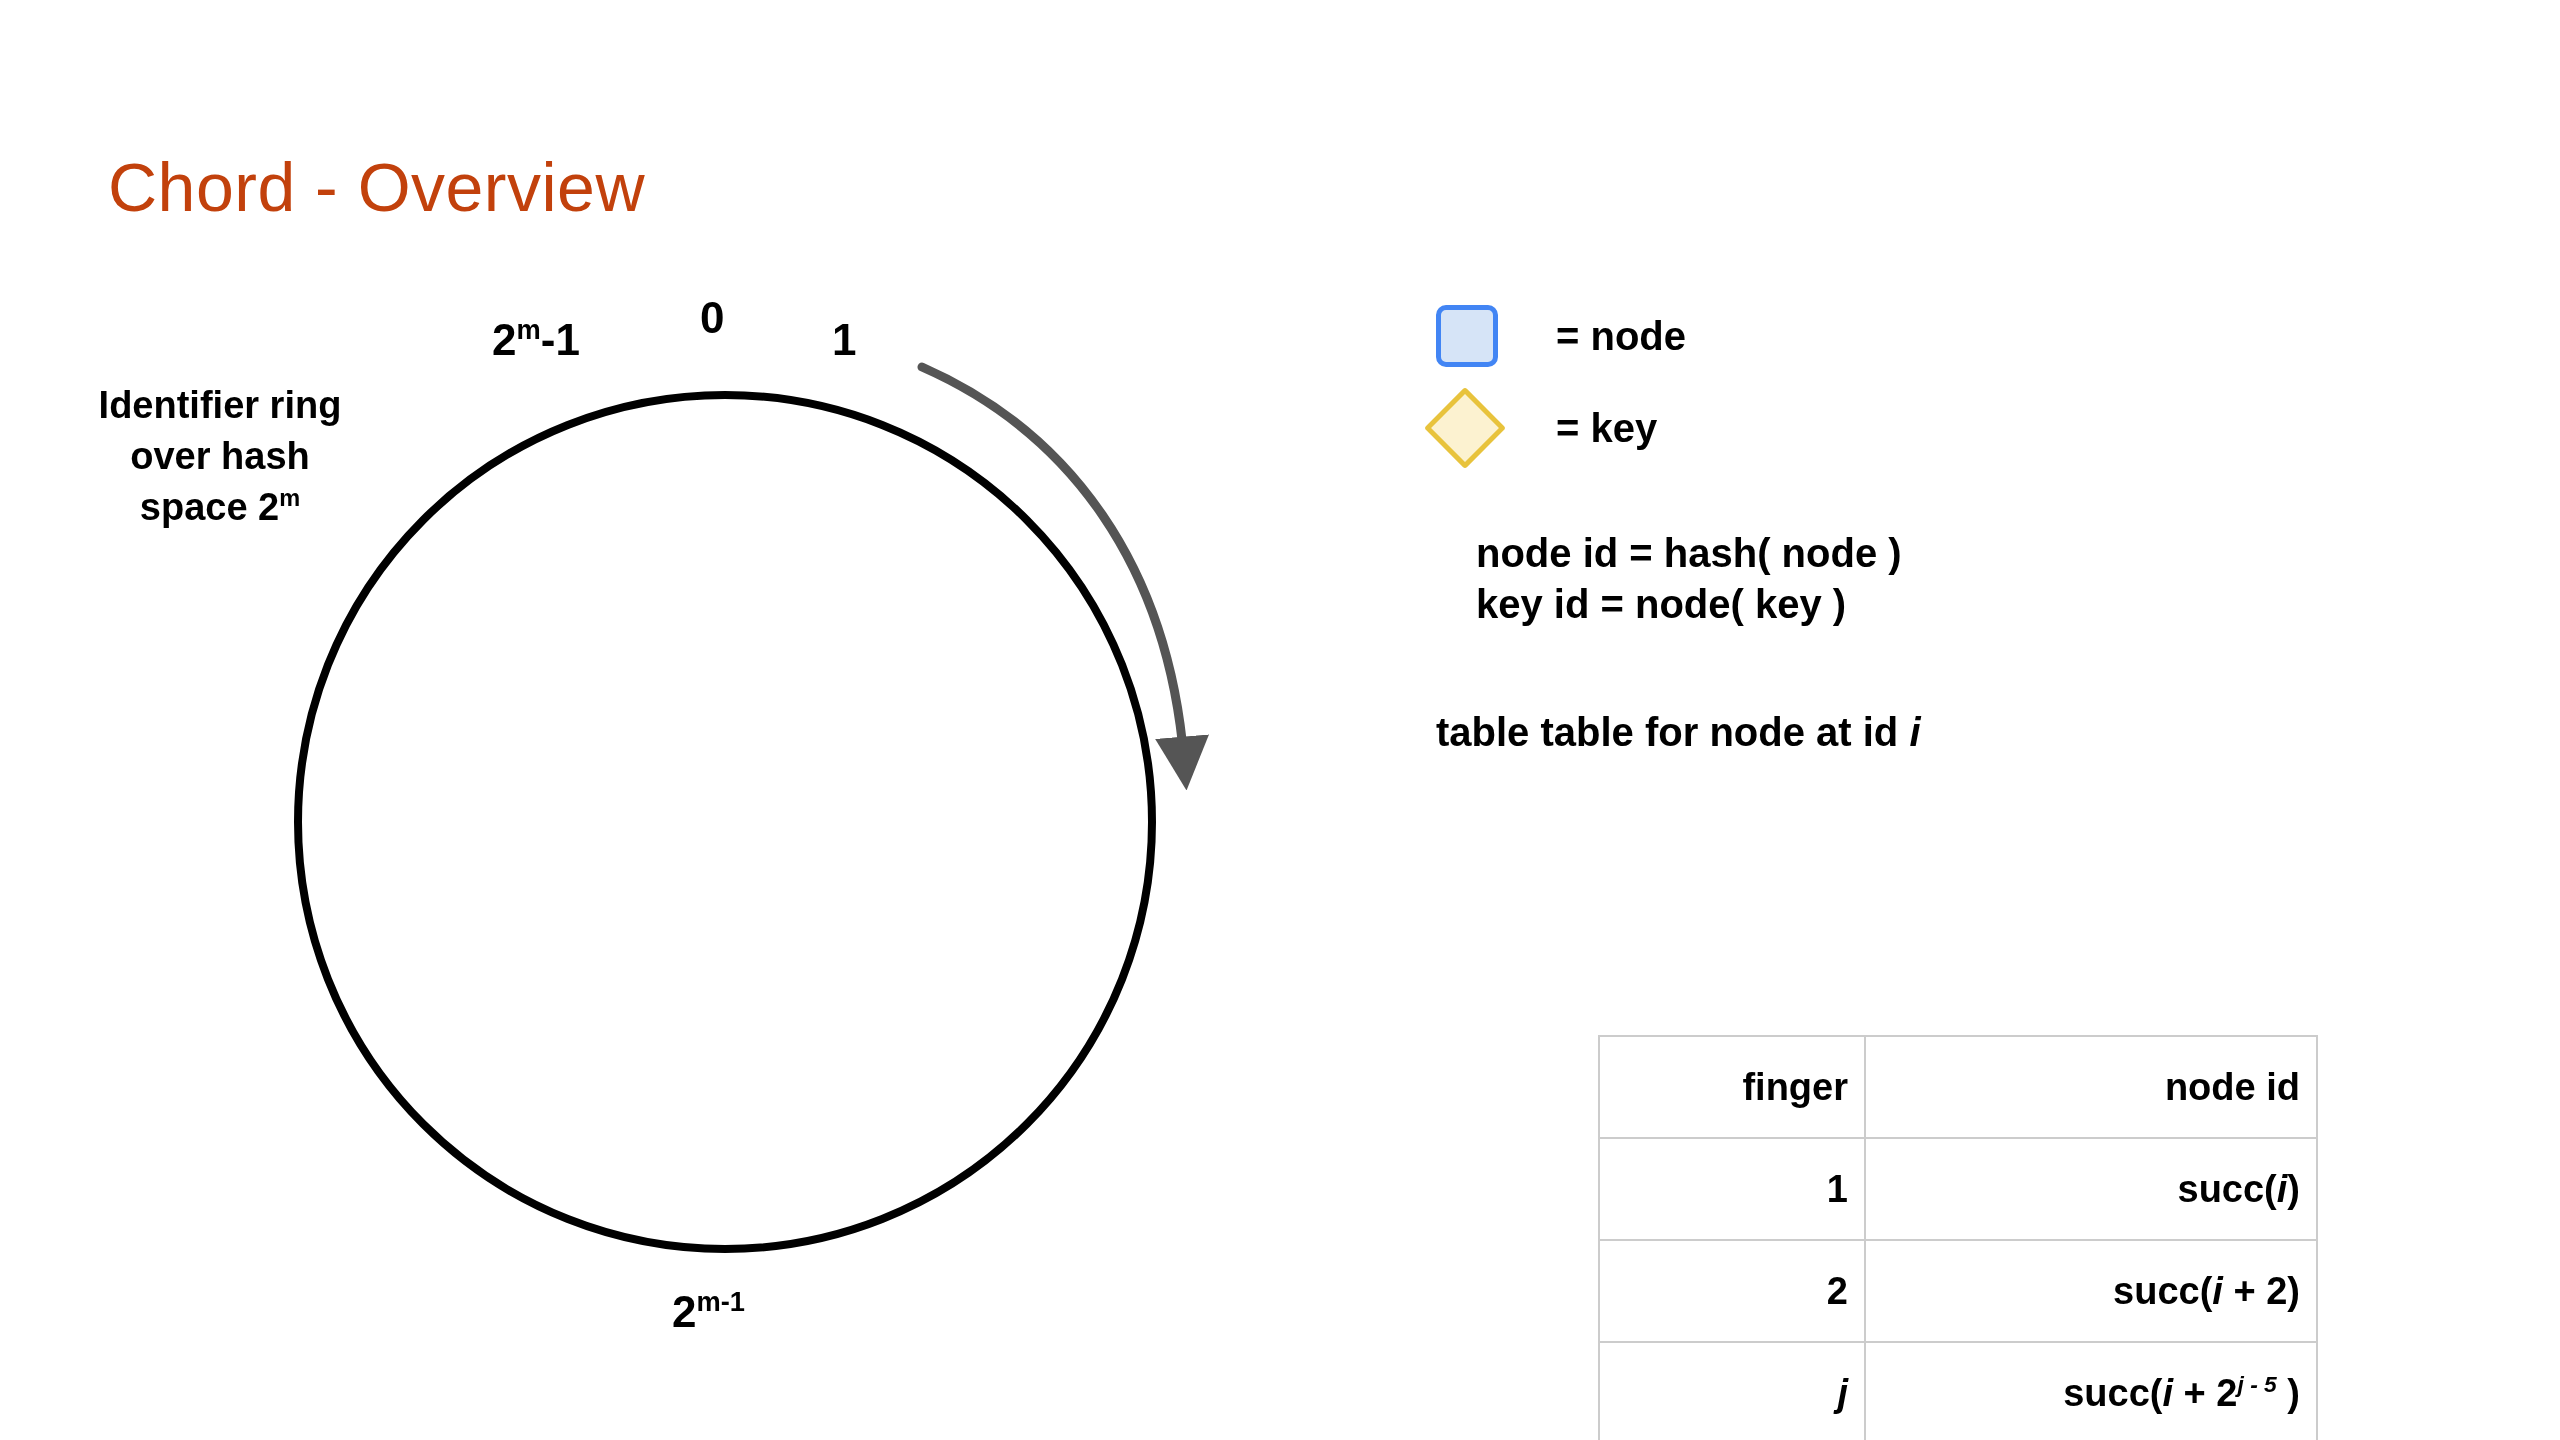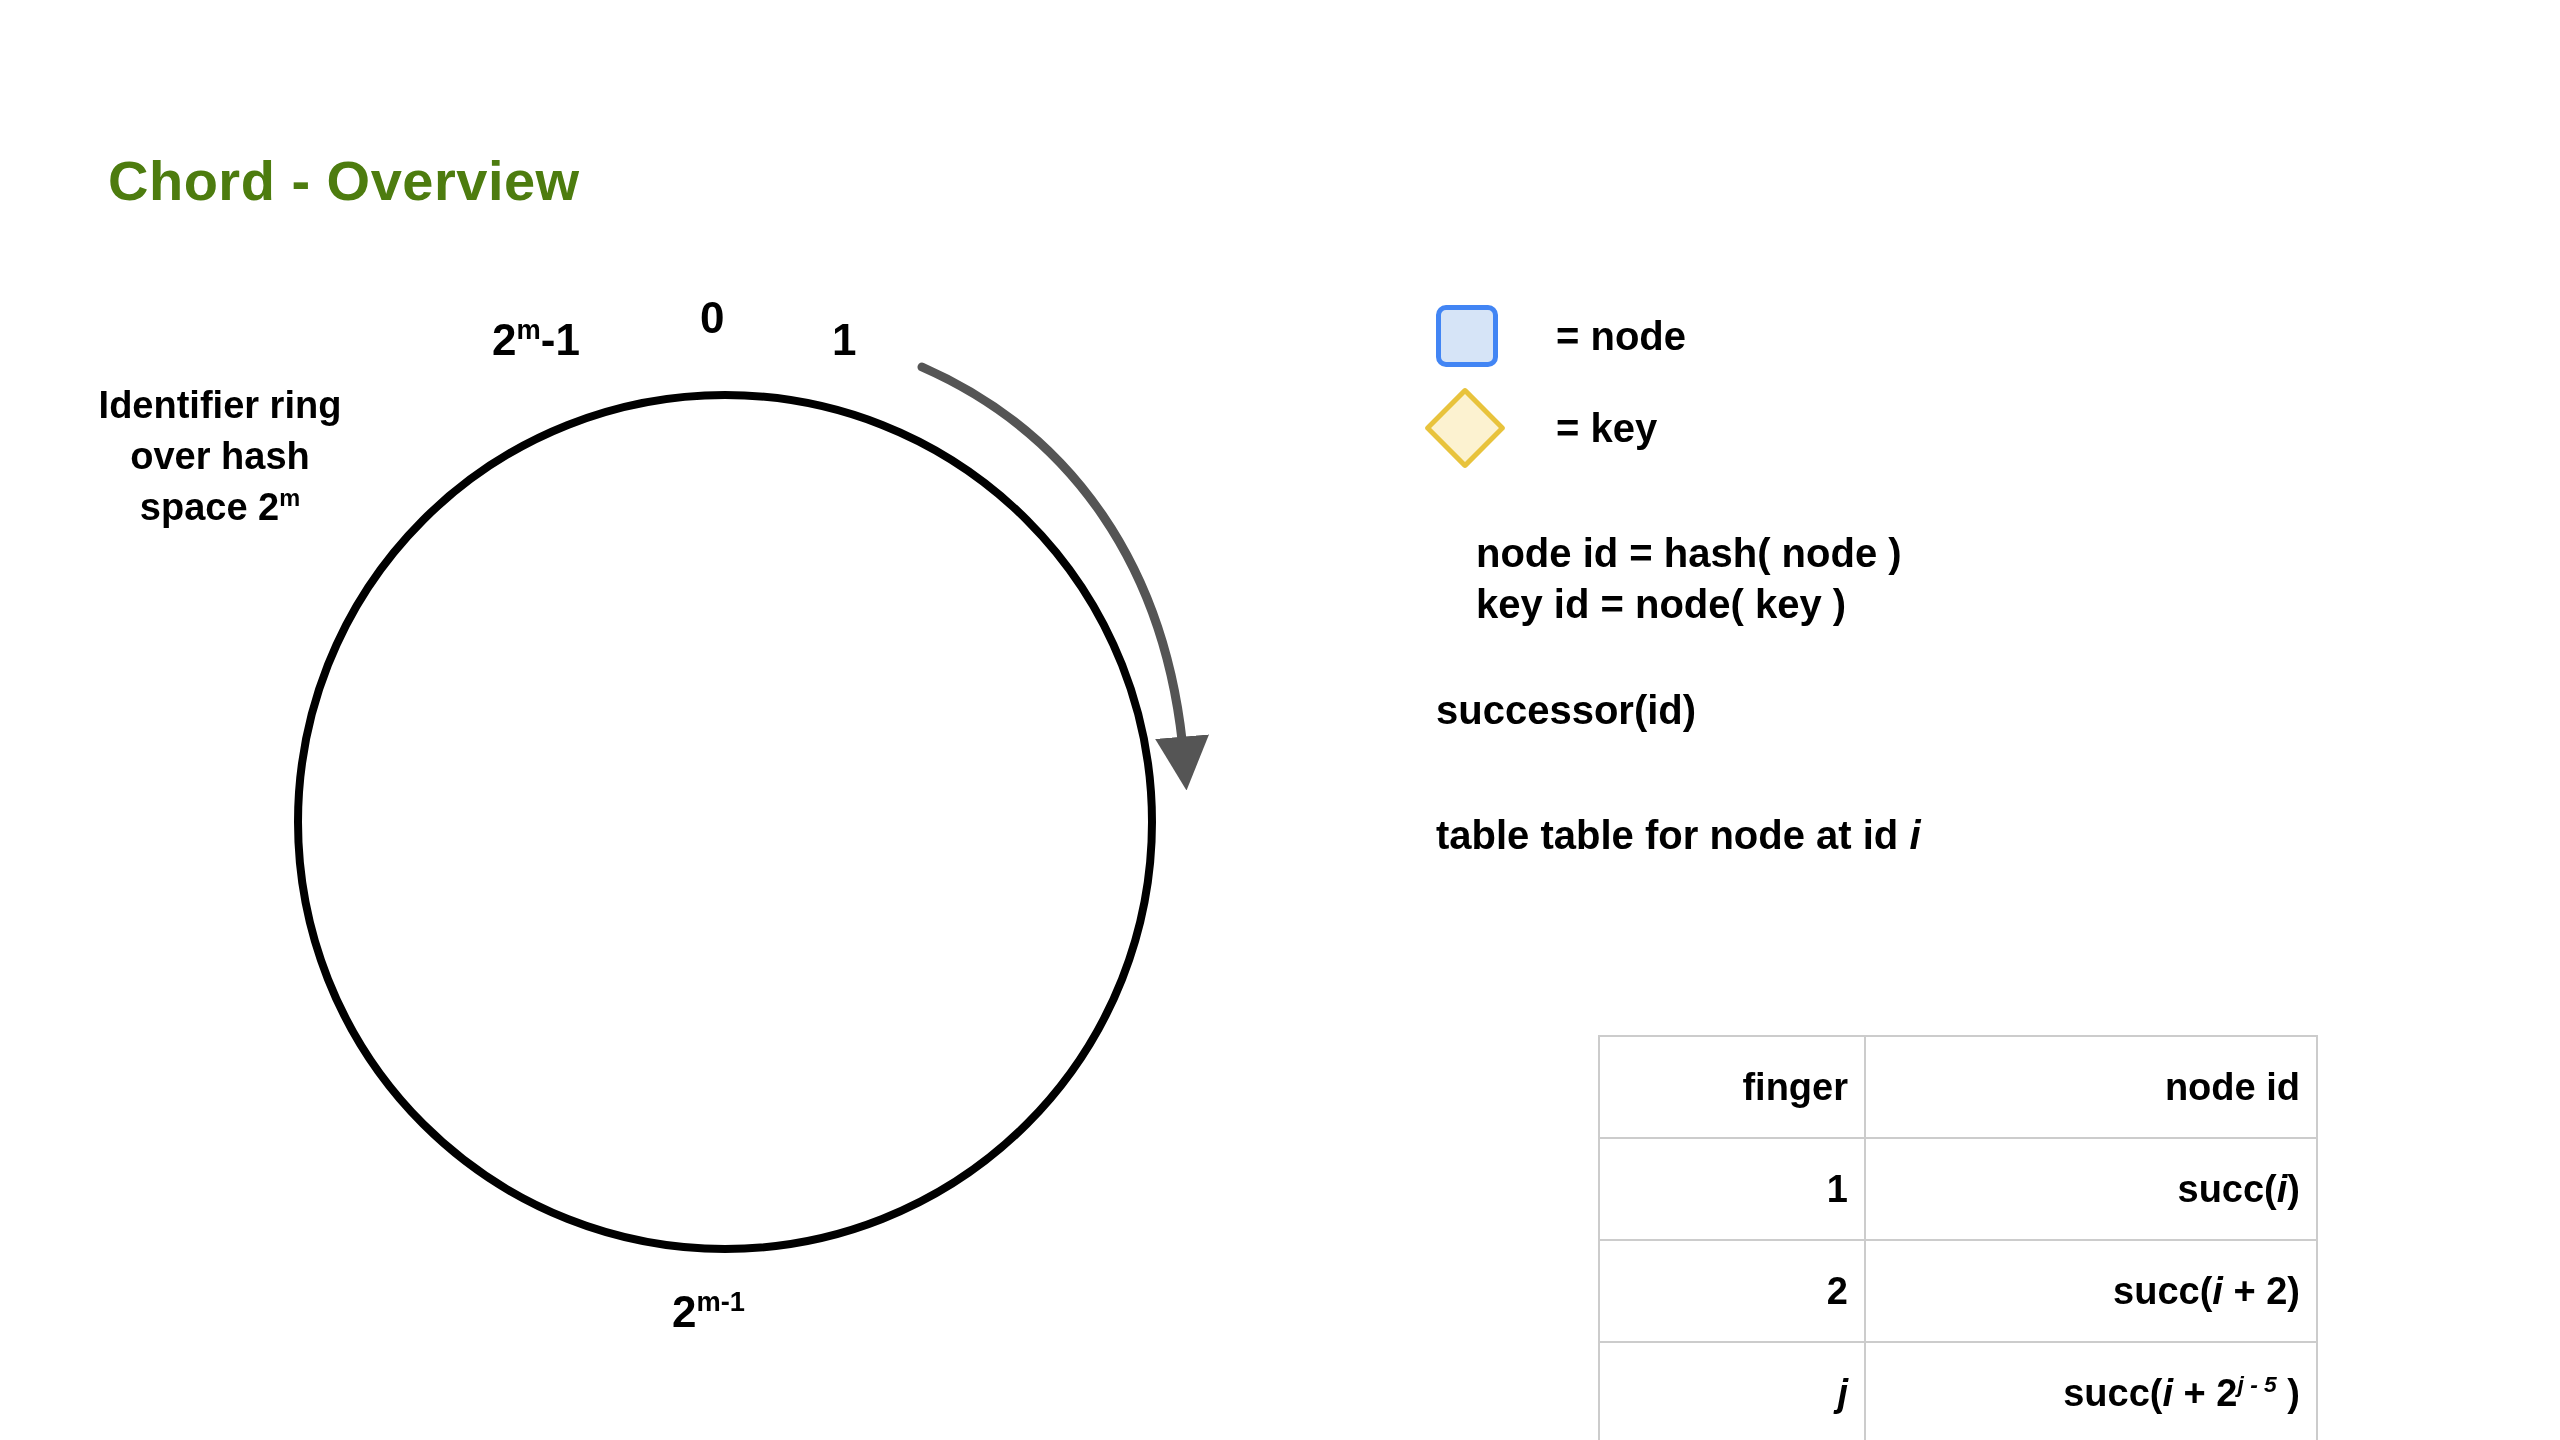--- a/index.html
+++ b/index.html
@@ -14,24 +14,24 @@
     overflow: hidden;
     font-family: "Liberation Sans", sans-serif;
     color: #000000;
   }
 
   
   #slide-title {
     position: absolute;
     left: 108px;
     top: 148px;
-    font-size: 56px;
-    font-weight: 700;
+    font-size: 68px;
+    font-weight: 400;
     letter-spacing: 0.5px;
-    color: #4d7c0f;
+    color: #c2410c;
     white-space: nowrap;
   }
 
   
   #ring-area {
     position: absolute;
     left: 0;
     top: 0;
     width: 1360px;
     height: 1440px;
@@ -230,21 +230,20 @@
       <span class="swatch-key"></span>
     </span>
     <span class="legend-text">= key</span>
   </div>
 
   <div id="formula-block">
     <div>node id = hash( node )</div>
     <div>key id = node( key )</div>
   </div>
 
-  <div id="successor-line">successor(id)</div>
 
   <div id="finger-heading">
     <span>table table for node at id </span><span class="it">i</span>
   </div>
 </div>
 
 <table id="finger-table">
   <thead>
     <tr>
       <th class="col-finger">finger</th>

